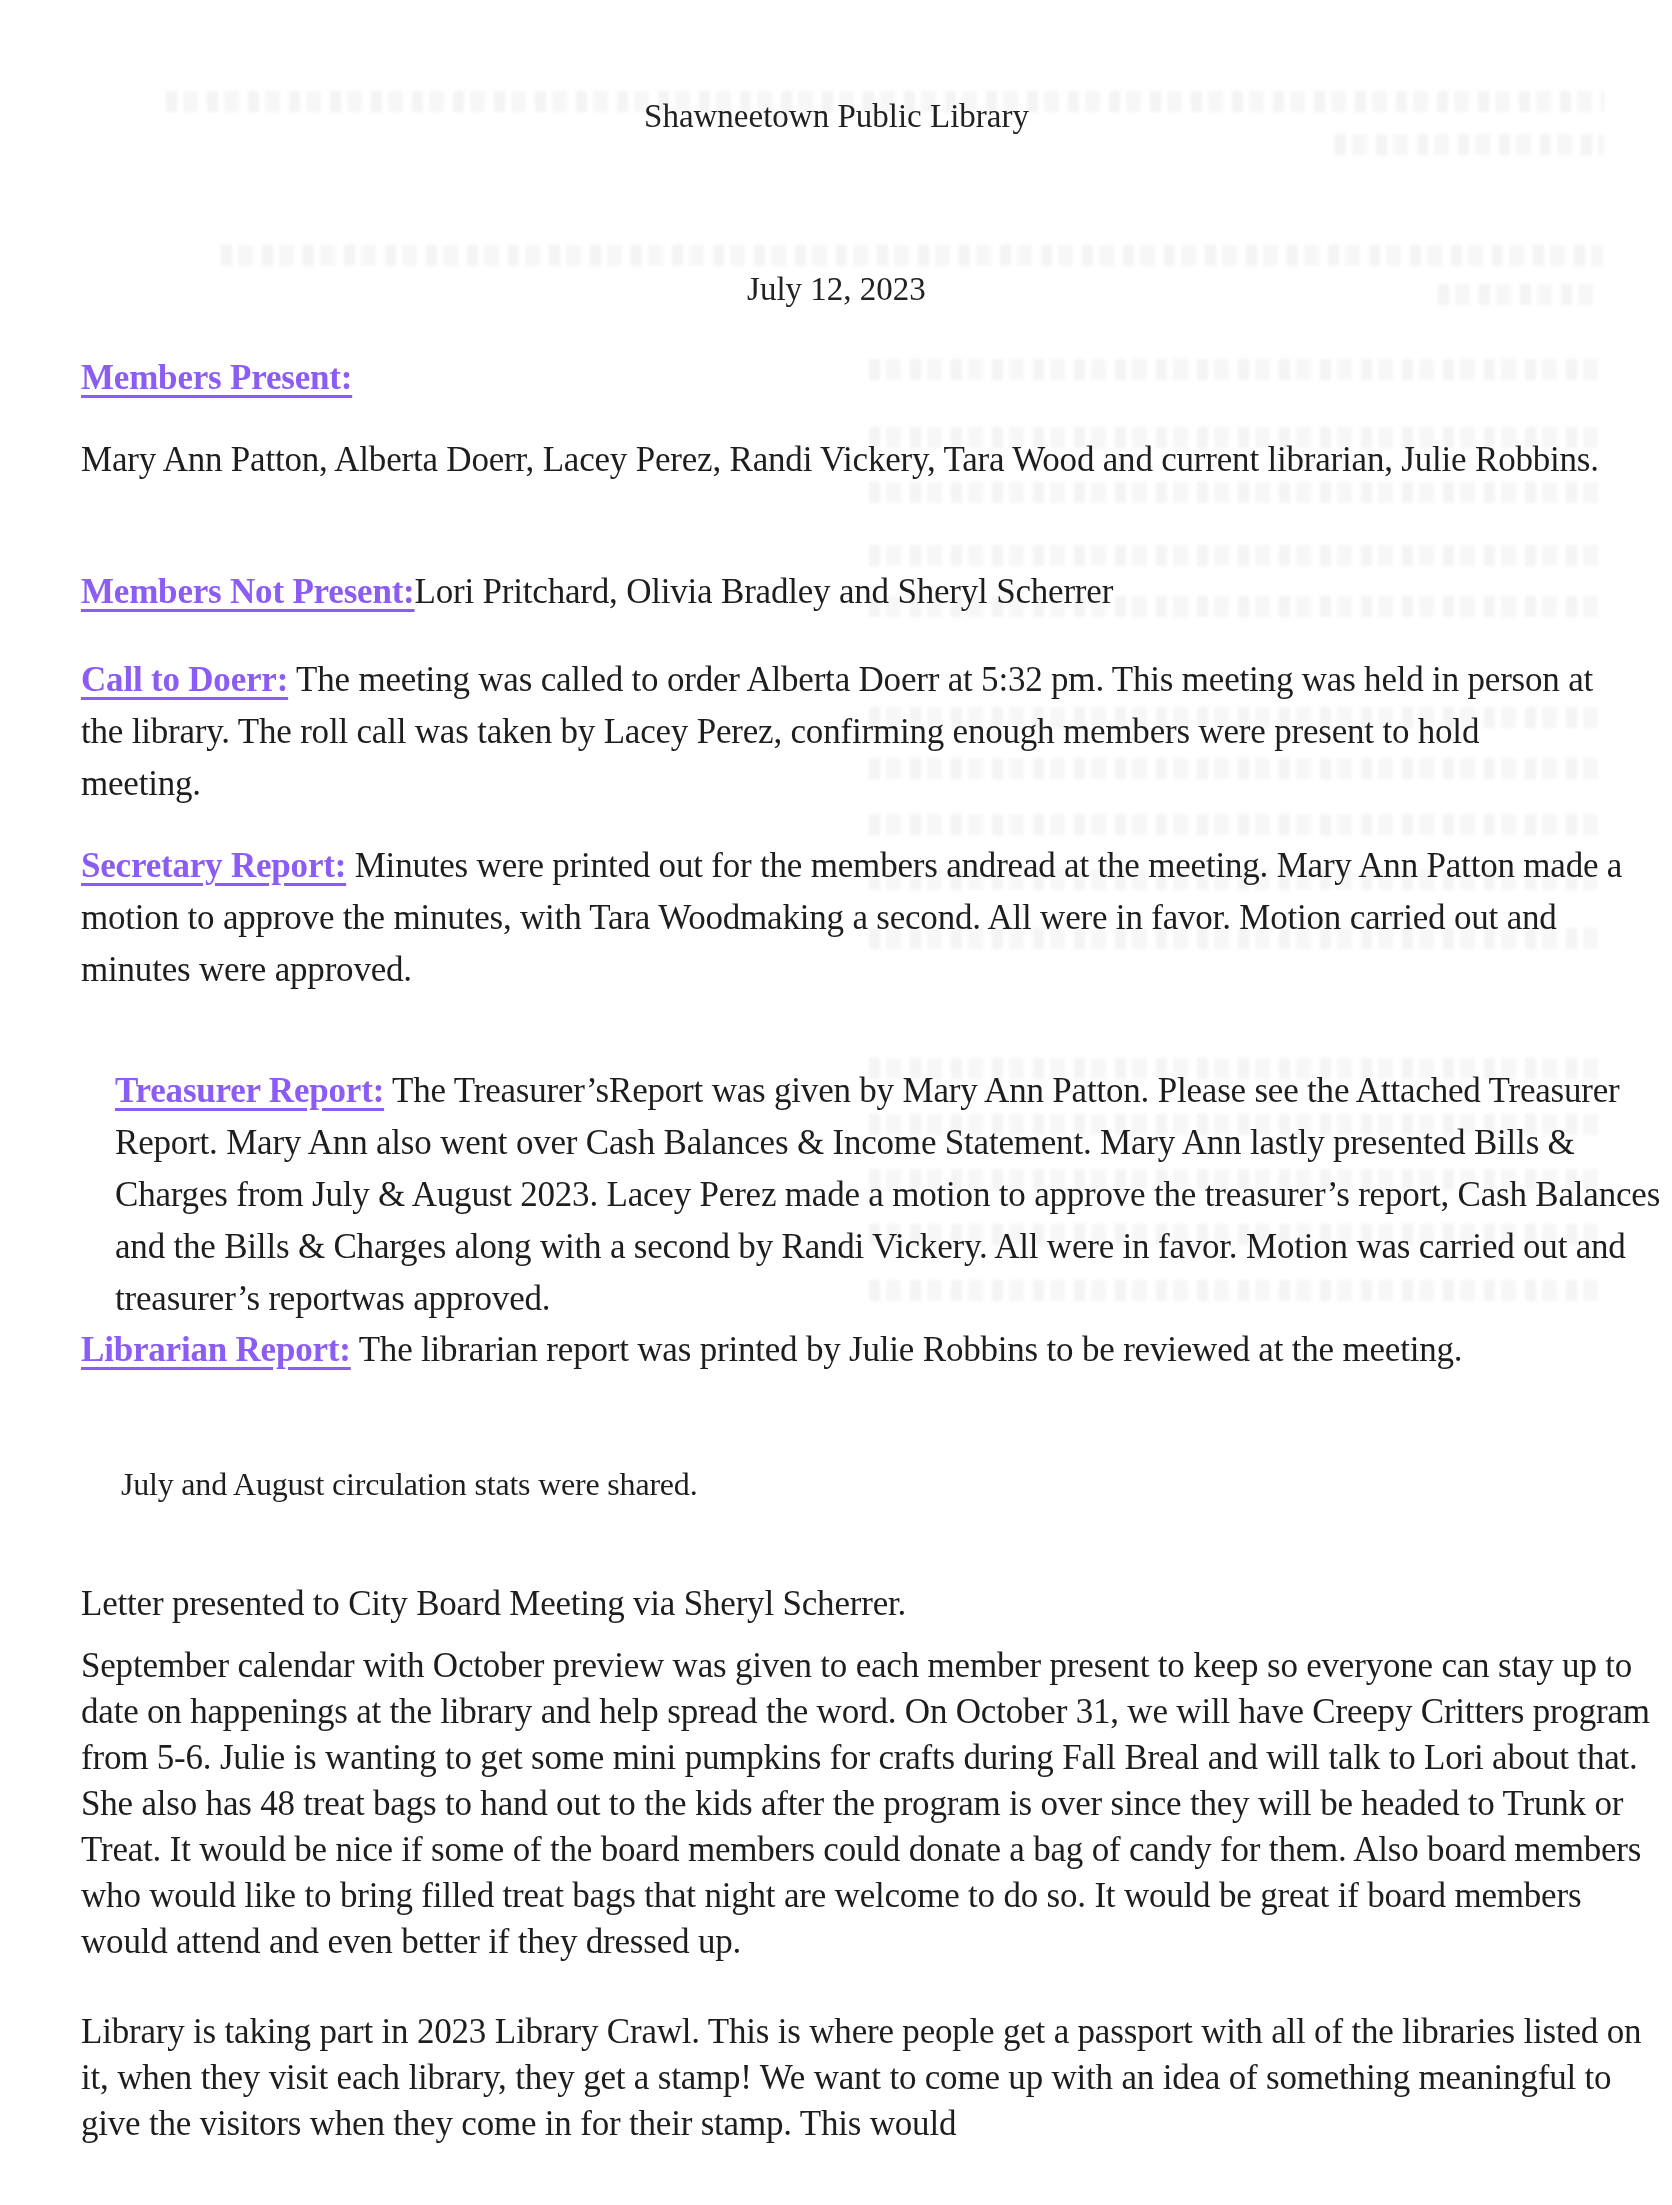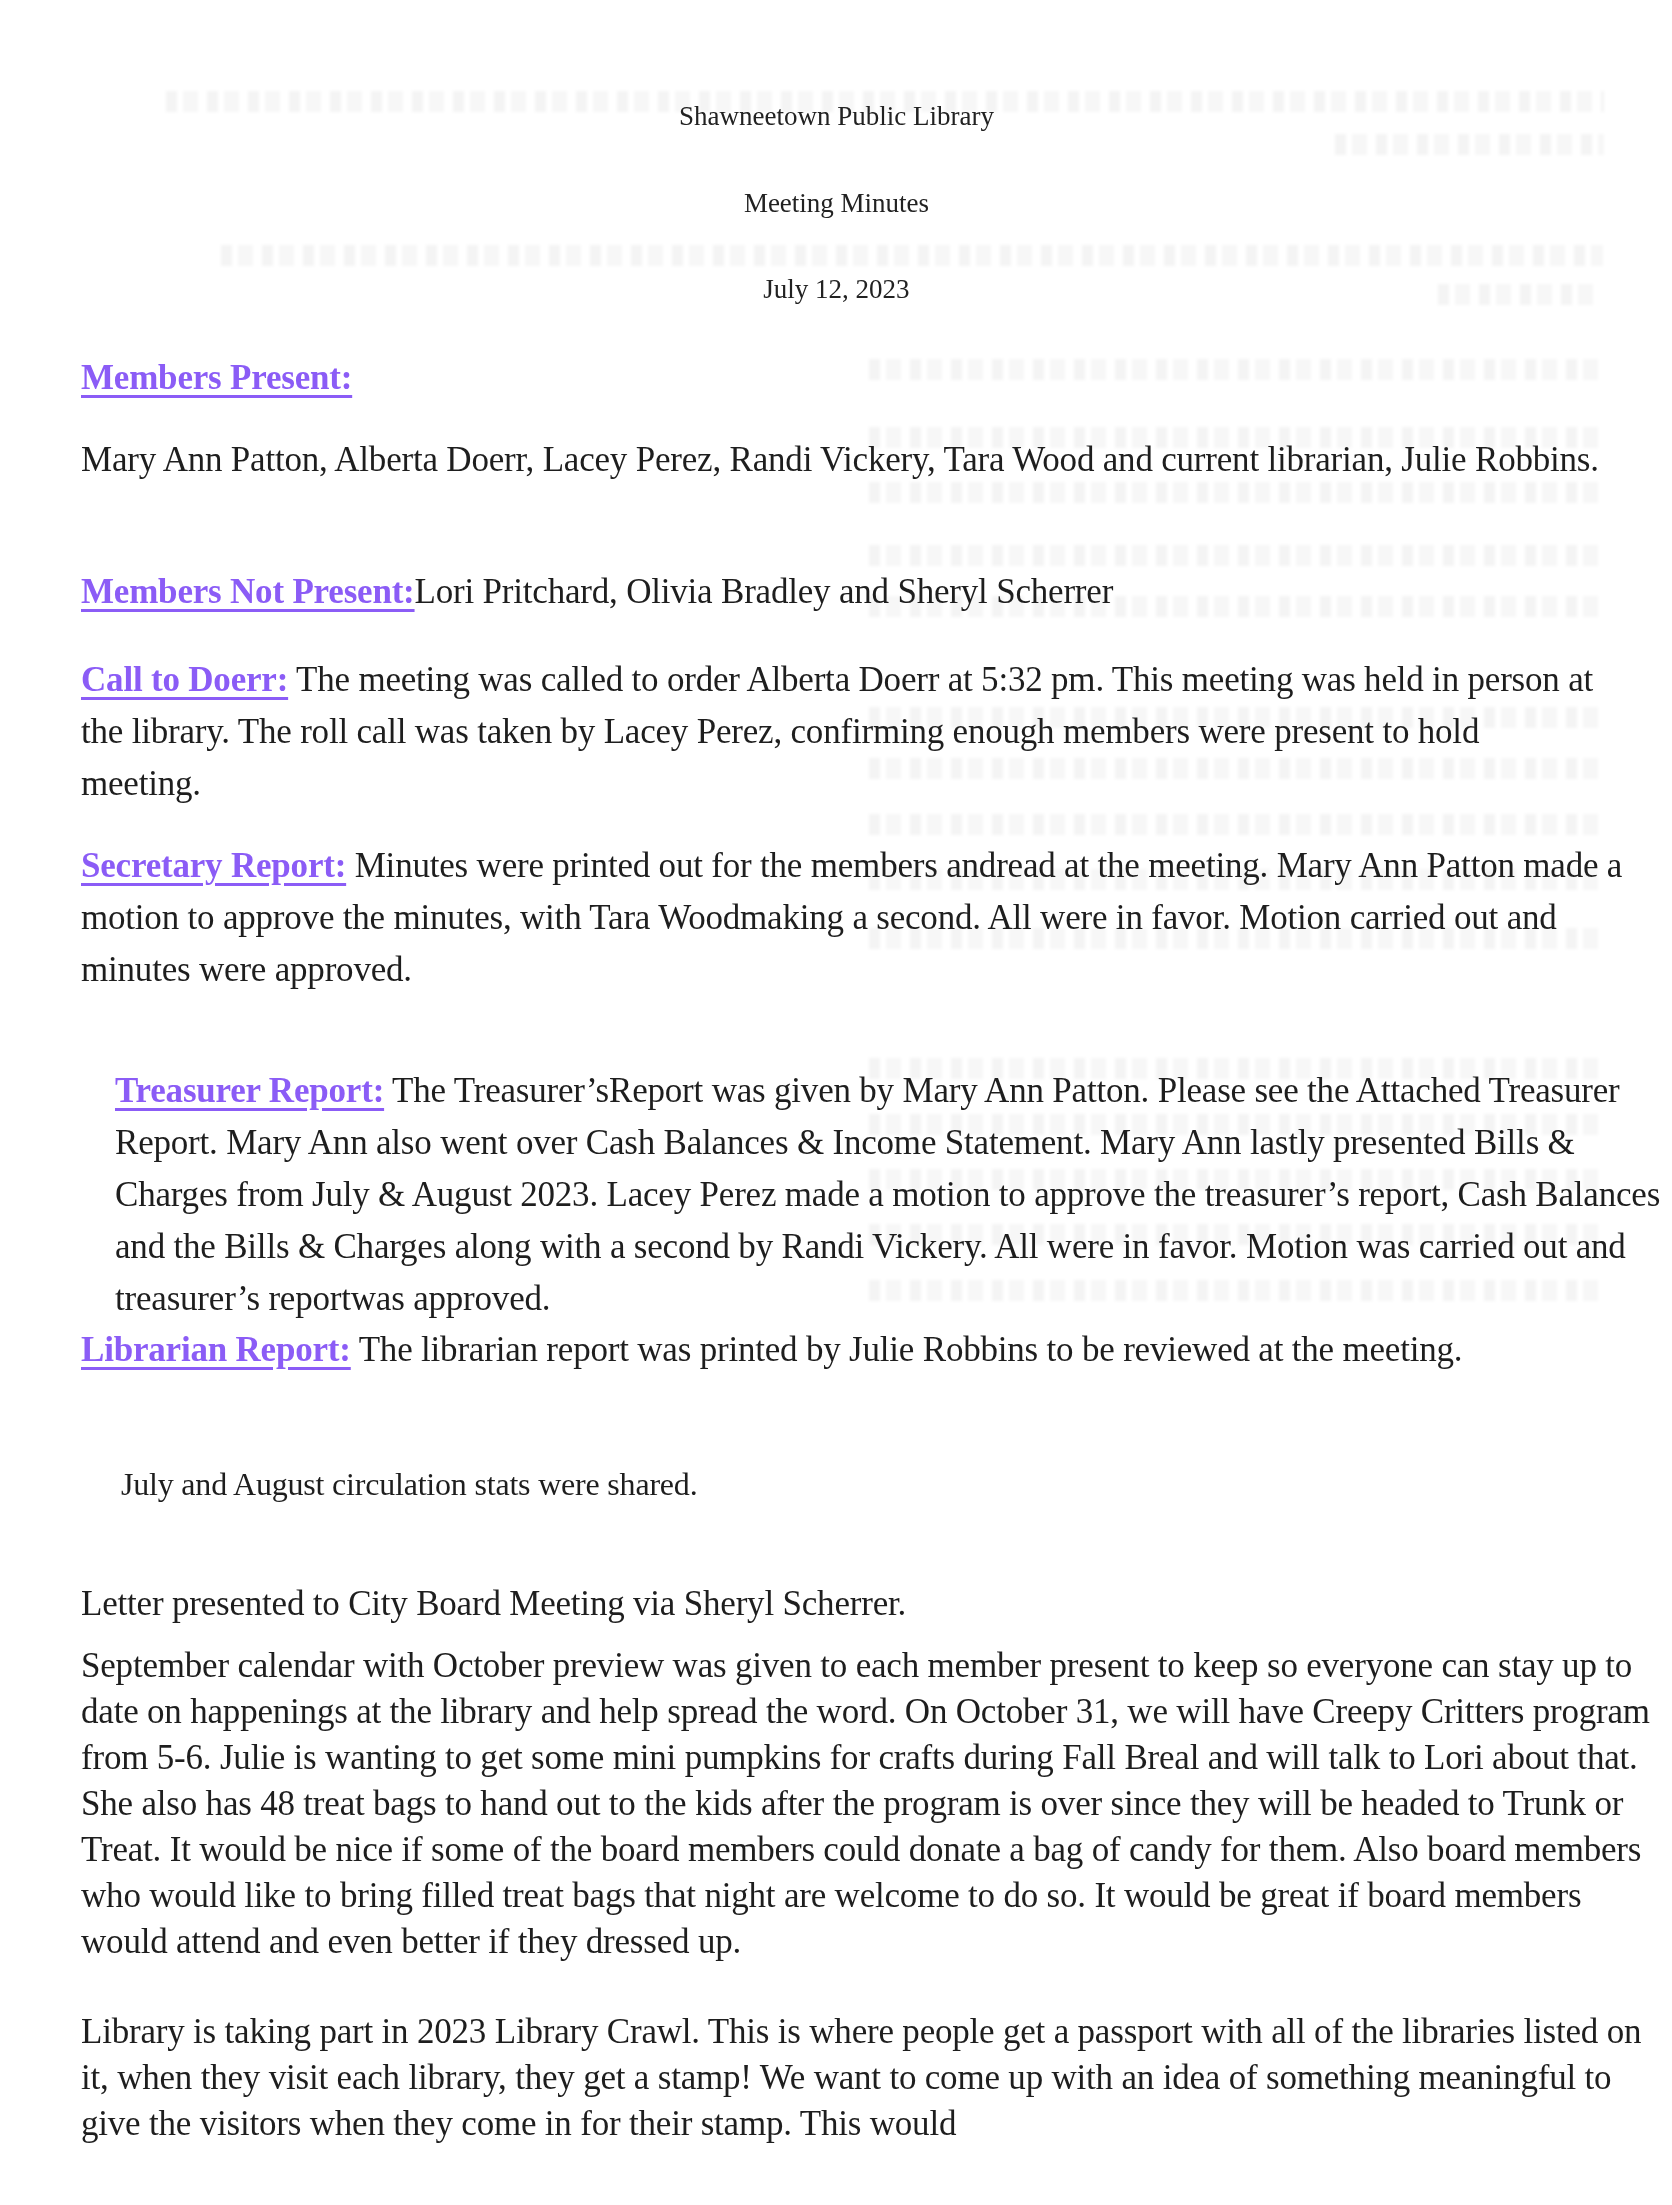--- a/index.html
+++ b/index.html
@@ -33,21 +33,21 @@
       position: absolute;
       height: 20.5px;
       background: repeating-linear-gradient(90deg, rgba(0,0,0,0.045) 0 11px, rgba(0,0,0,0) 11px 17.4px, rgba(0,0,0,0.03) 17.4px 32px, rgba(0,0,0,0) 32px 41px);
       filter: blur(1.6px);
     }
     .header-line {
       position: absolute;
       left: 0;
       width: 1673px;
       text-align: center;
-      font-size: 27px;
+      font-size: 33px;
       line-height: 41px;
       color: #222;
     }
     .body-block {
       position: absolute;
       left: 81px;
       width: 1548px;
       font-size: 35px;
       line-height: 52px;
       color: #1e1e1e;
@@ -86,21 +86,20 @@
     <div style="left:869px; top:869px; width:735px;"></div>
     <div style="left:869px; top:928px; width:735px;"></div>
     <div style="left:869px; top:1058px; width:735px;"></div>
     <div style="left:869px; top:1114px; width:735px;"></div>
     <div style="left:869px; top:1169px; width:735px;"></div>
     <div style="left:869px; top:1224px; width:735px;"></div>
     <div style="left:869px; top:1280px; width:735px;"></div>
   </div>
 
   <div class="header-line" style="top:96px;">Shawneetown Public Library</div>
-  <div class="header-line" style="top:183px;">Meeting Minutes</div>
   <div class="header-line" style="top:269px;">July 12, 2023</div>
 
   <div class="body-block" style="top:352px;">
     <span class="label">Members Present:</span>
   </div>
   <div class="body-block" style="top:566px;">
     <span class="label">Members Not Present:</span><span>Lori Pritchard, Olivia Bradley and Sheryl Scherrer</span>
   </div>
 
   <div class="body-block" style="top:434px; width:1564px;">

